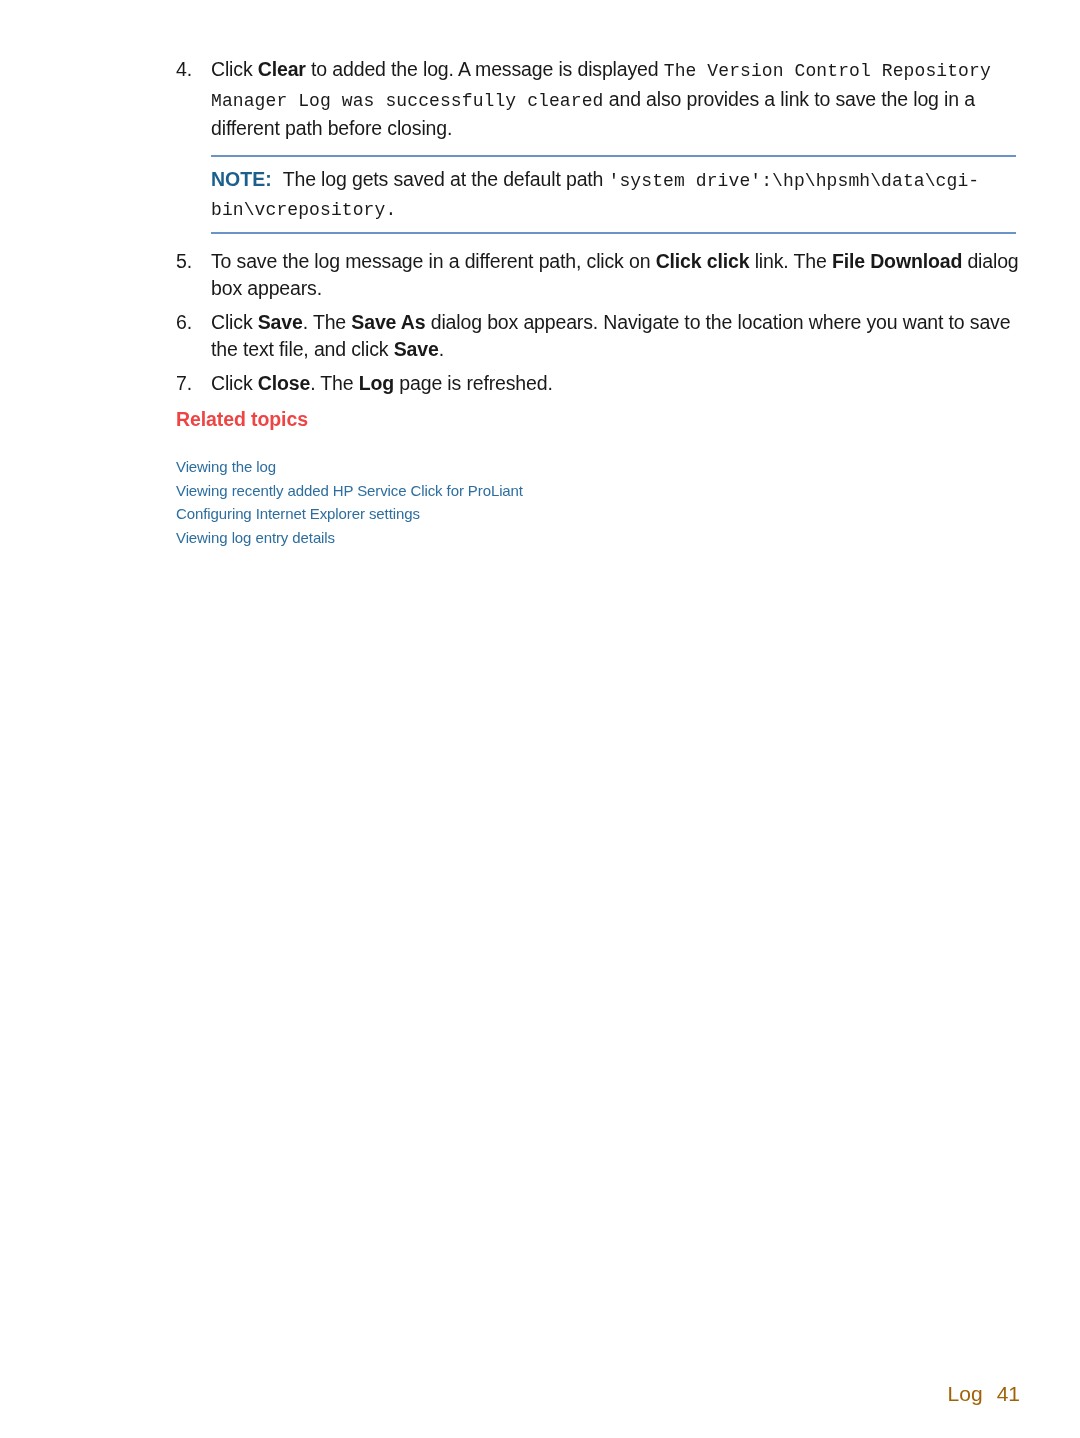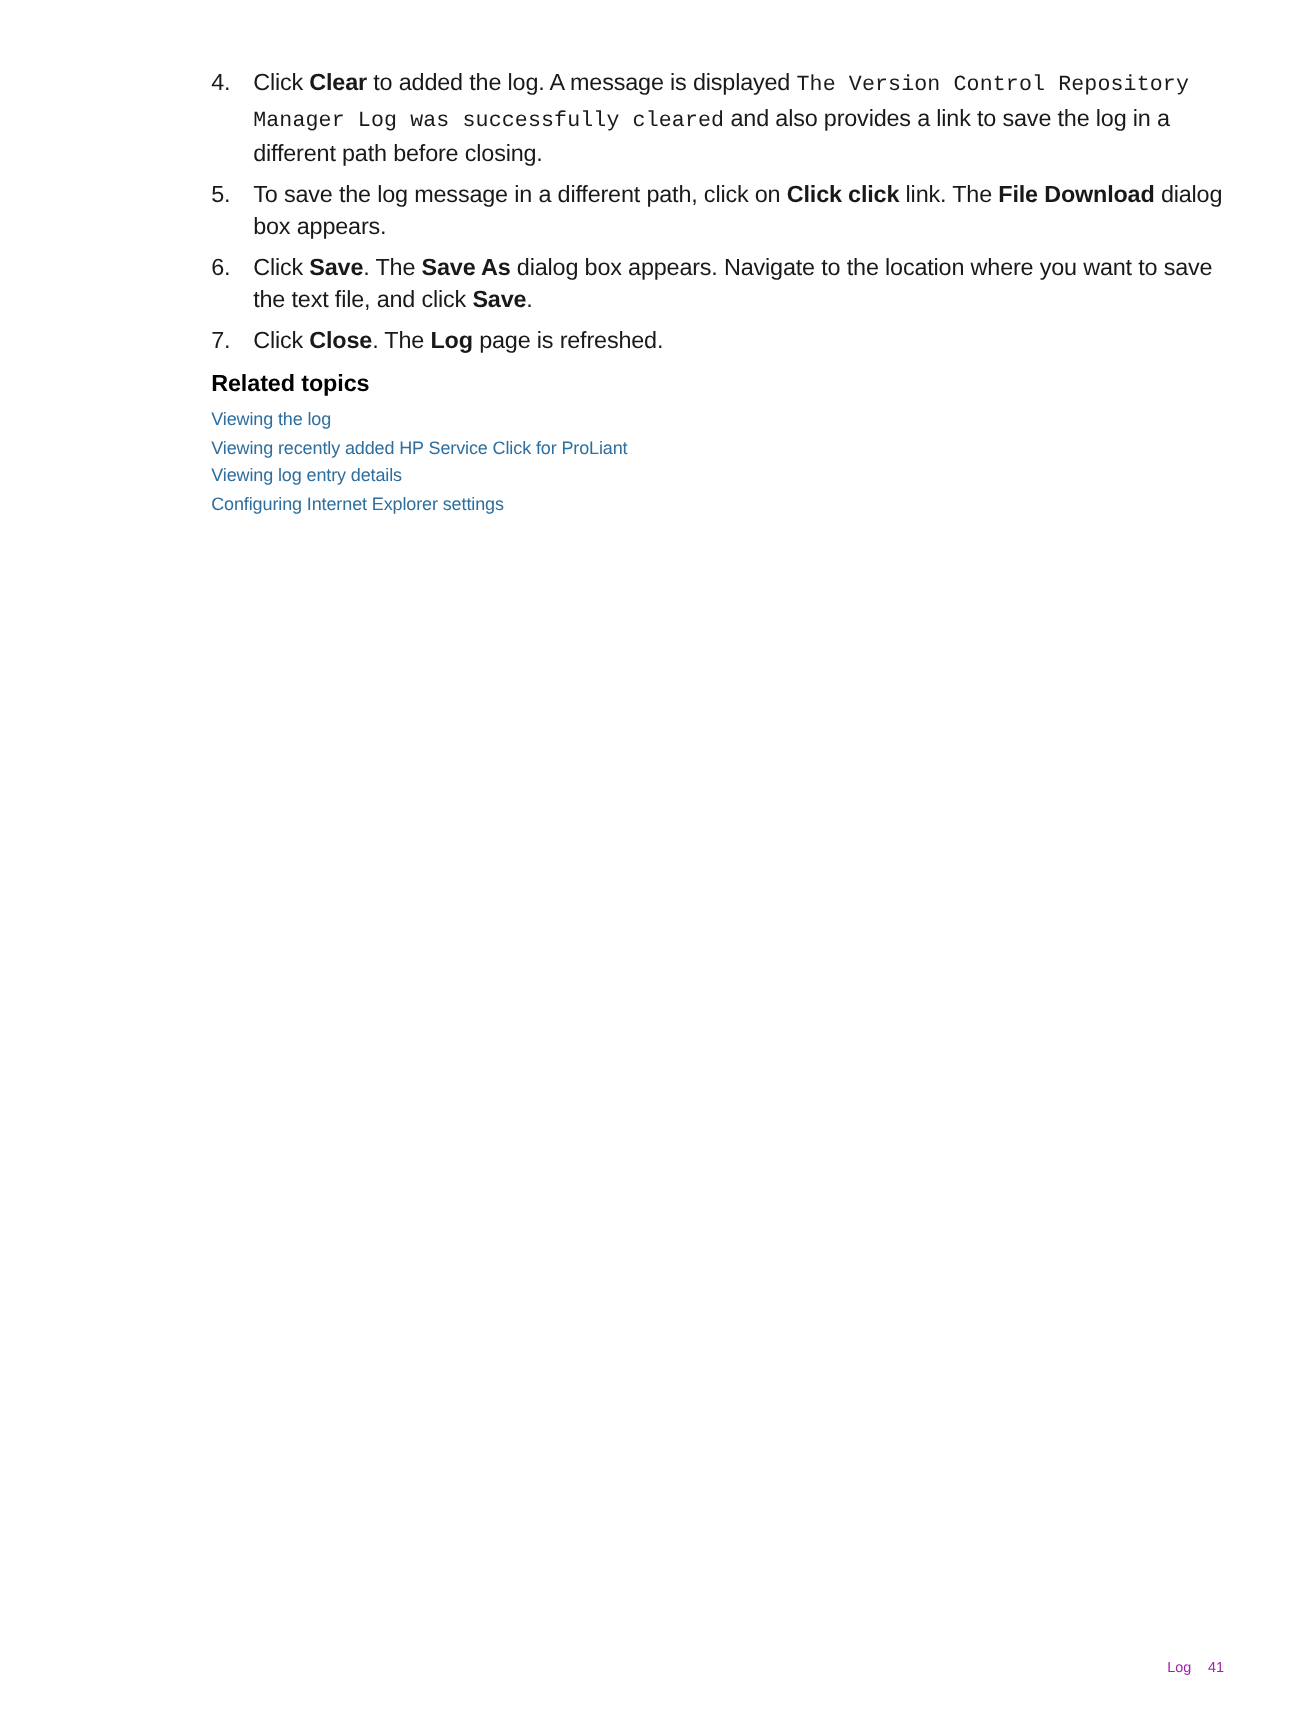--- a/index.html
+++ b/index.html
@@ -87,26 +87,26 @@
     font-weight: bold;
     color: #1c5f8c;
     font-size: 19.5px;
     letter-spacing: 0px;
     margin-right: 11px;
   }
 
   
   .related-heading {
     margin-top: 9px;
-    margin-bottom: 4px;
+    margin-bottom: 22px;
     font-size: 19.5px;
     line-height: 27px;
     font-weight: bold;
     letter-spacing: -0.1px;
-    color: #000000;
+    color: #ef4444;
   }
   .link-list {
     margin: 0;
     padding: 0;
     list-style: none;
   }
   .link-item {
     display: block;
     font-size: 15px;
     line-height: 23.5px;
@@ -117,42 +117,47 @@
     padding-left: 0px;
   }
 
   
   .footer {
     position: absolute;
     left: 0;
     top: 1382px;
     width: 1020px;
     text-align: right;
-    font-size: 12px;
-    color: #a21caf;
+    font-size: 21px;
+    color: #a16207;
     letter-spacing: 0px;
   }
   .footer-label {
     margin-right: 14px;
   }
   .footer-page {
   }
 </style>
 </head>
 <body>
 
 <div class="page">
 
   <div class="content">
 
     <div class="step">
       <span class="step-num">4.</span>
       <span class="step-body"><span>Click </span><b>Clear</b><span> to added the log. A message is displayed </span><span class="mono">The Version Control Repository Manager Log was successfully cleared</span><span> and also provides a link to save the log in a different path before closing.</span></span>
     </div>
 
+    <div class="note-block">
+      <div class="note-line">
+        <span class="note-label">NOTE:</span><span>The log gets saved at the default path </span><span class="mono">'system drive':\hp\hpsmh\data\cgi-bin\vcrepository.</span>
+      </div>
+    </div>
 
     <div class="step">
       <span class="step-num">5.</span>
       <span class="step-body"><span>To save the log message in a different path, click on </span><b>Click click</b><span> link. The </span><b>File Download</b><span> dialog box appears.</span></span>
     </div>
 
     <div class="step">
       <span class="step-num">6.</span>
       <span class="step-body"><span>Click </span><b>Save</b><span>. The </span><b>Save As</b><span> dialog box appears. Navigate to the location where you want to save the text file, and click </span><b>Save</b><span>.</span></span>
     </div>
@@ -160,22 +165,22 @@
     <div class="step">
       <span class="step-num">7.</span>
       <span class="step-body"><span>Click </span><b>Close</b><span>. The </span><b>Log</b><span> page is refreshed.</span></span>
     </div>
 
     <div class="related-heading">Related topics</div>
 
     <div class="link-list">
       <a class="link-item" href="#">Viewing the log</a>
       <a class="link-item" href="#">Viewing recently added HP Service Click for ProLiant</a>
+      <a class="link-item" href="#">Configuring Internet Explorer settings</a>
       <a class="link-item" href="#">Viewing log entry details</a>
-      <a class="link-item" href="#">Configuring Internet Explorer settings</a>
     </div>
 
   </div>
 
   <div class="footer">
     <span class="footer-label">Log</span><span class="footer-page">41</span>
   </div>
 
 </div>
 

